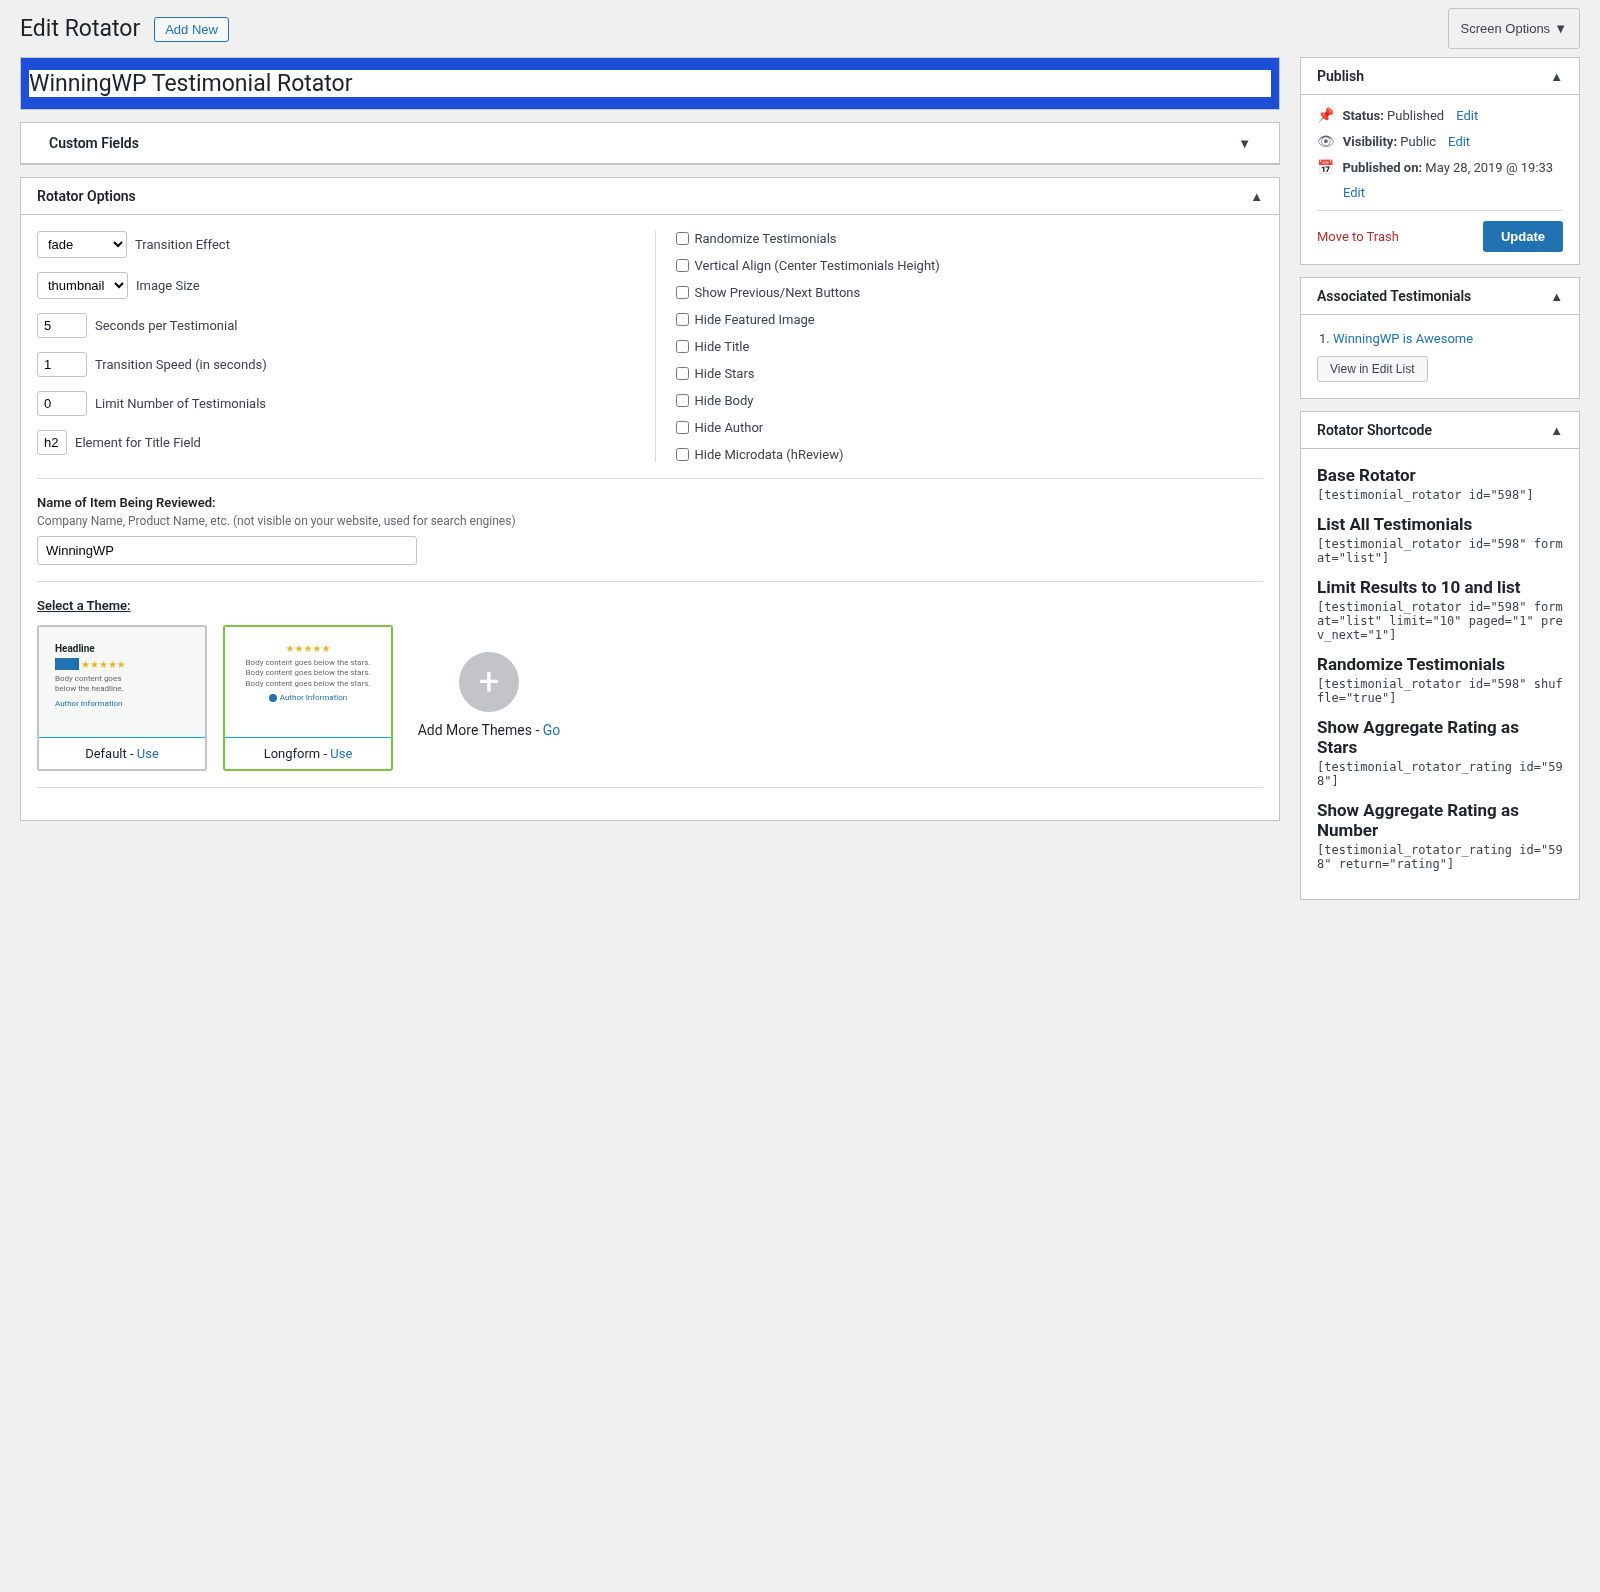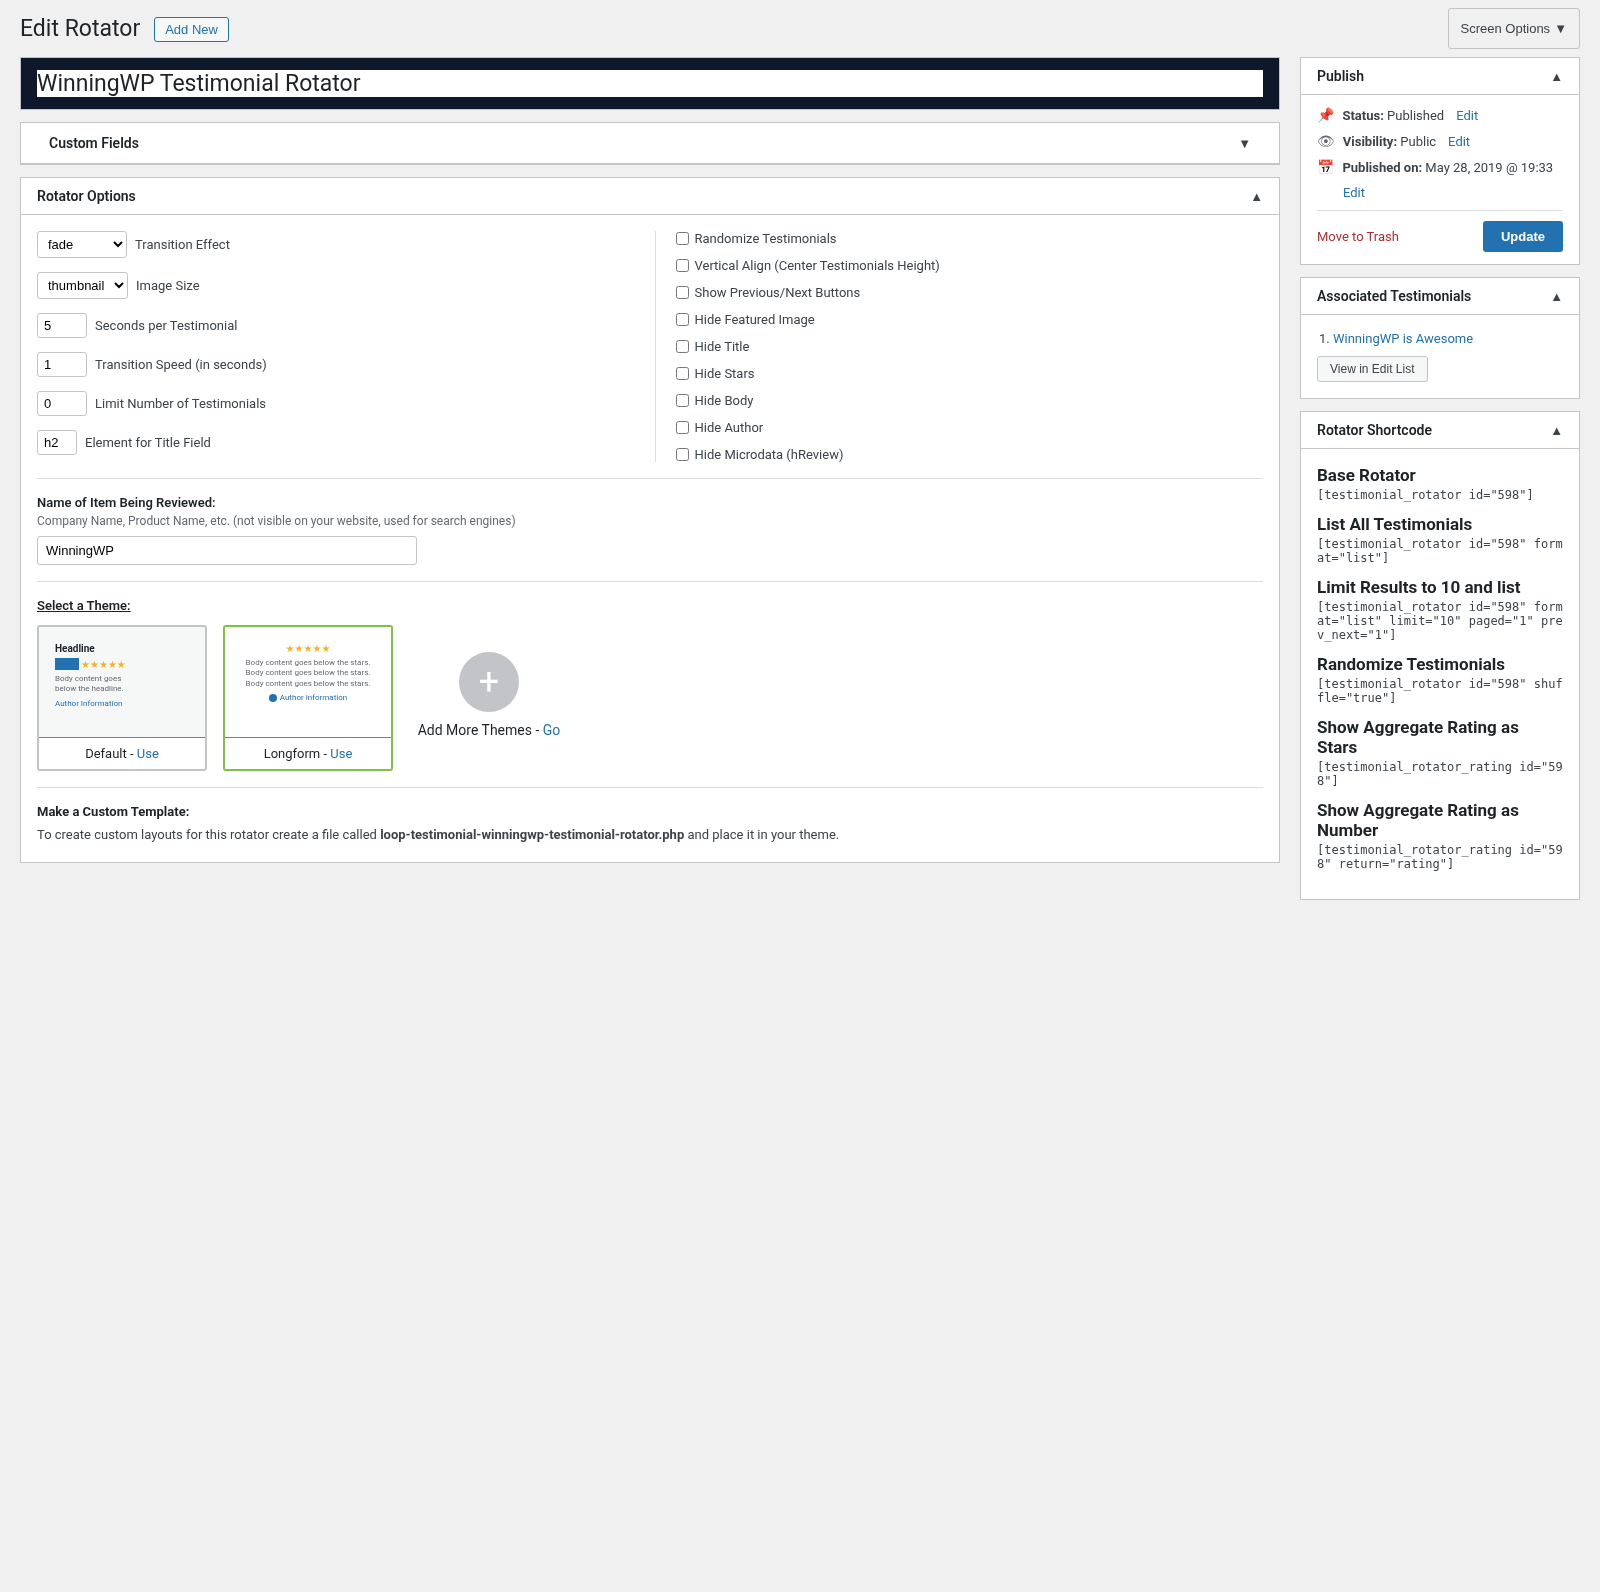--- a/index.html
+++ b/index.html
@@ -58,23 +58,23 @@
       flex-direction: column;
       gap: 12px;
     }
     .right-column {
       width: 280px;
       display: flex;
       flex-direction: column;
       gap: 12px;
     }
     .title-box {
-      background: #0f172a;
+      background: #1d4ed8;
       border: 1px solid #c3c4c7;
-      padding: 12px 16px;
+      padding: 12px 8px;
     }
     .title-input {
       width: 100%;
       border: none;
       outline: none;
       font-size: 23px;
       font-weight: 400;
       color: #1d2327;
       font-family: inherit;
     }
@@ -143,21 +143,21 @@
     .option-row input[type="number"],
     .option-row input[type="text"] {
       border: 1px solid #c3c4c7;
       padding: 4px 6px;
       border-radius: 3px;
       background: #fff;
       font-size: 13px;
       width: 50px;
     }
     .option-row input[type="text"].small {
-      width: 40px;
+      width: 30px;
     }
     .option-row label {
       display: flex;
       align-items: center;
       gap: 6px;
       cursor: pointer;
     }
     .option-row input[type="checkbox"] {
       margin: 0;
     }
@@ -600,28 +600,20 @@
               <div class="add-themes-text">
                 Add More Themes - <a href="#">Go</a>
               </div>
             </div>
 
           </div>
         </div>
 
         <hr class="divider">
 
-        <div class="custom-template-section">
-          <div class="custom-template-title">Make a Custom Template:</div>
-          <div class="custom-template-desc">
-            <span>To create custom layouts for this rotator create a file called </span>
-            <strong>loop-testimonial-winningwp-testimonial-rotator.php</strong>
-            <span> and place it in your theme.</span>
-          </div>
-        </div>
 
       </div>
     </div>
 
   </div>
 
   <div class="right-column">
 
     <div class="panel publish-panel">
       <div class="panel-header">

